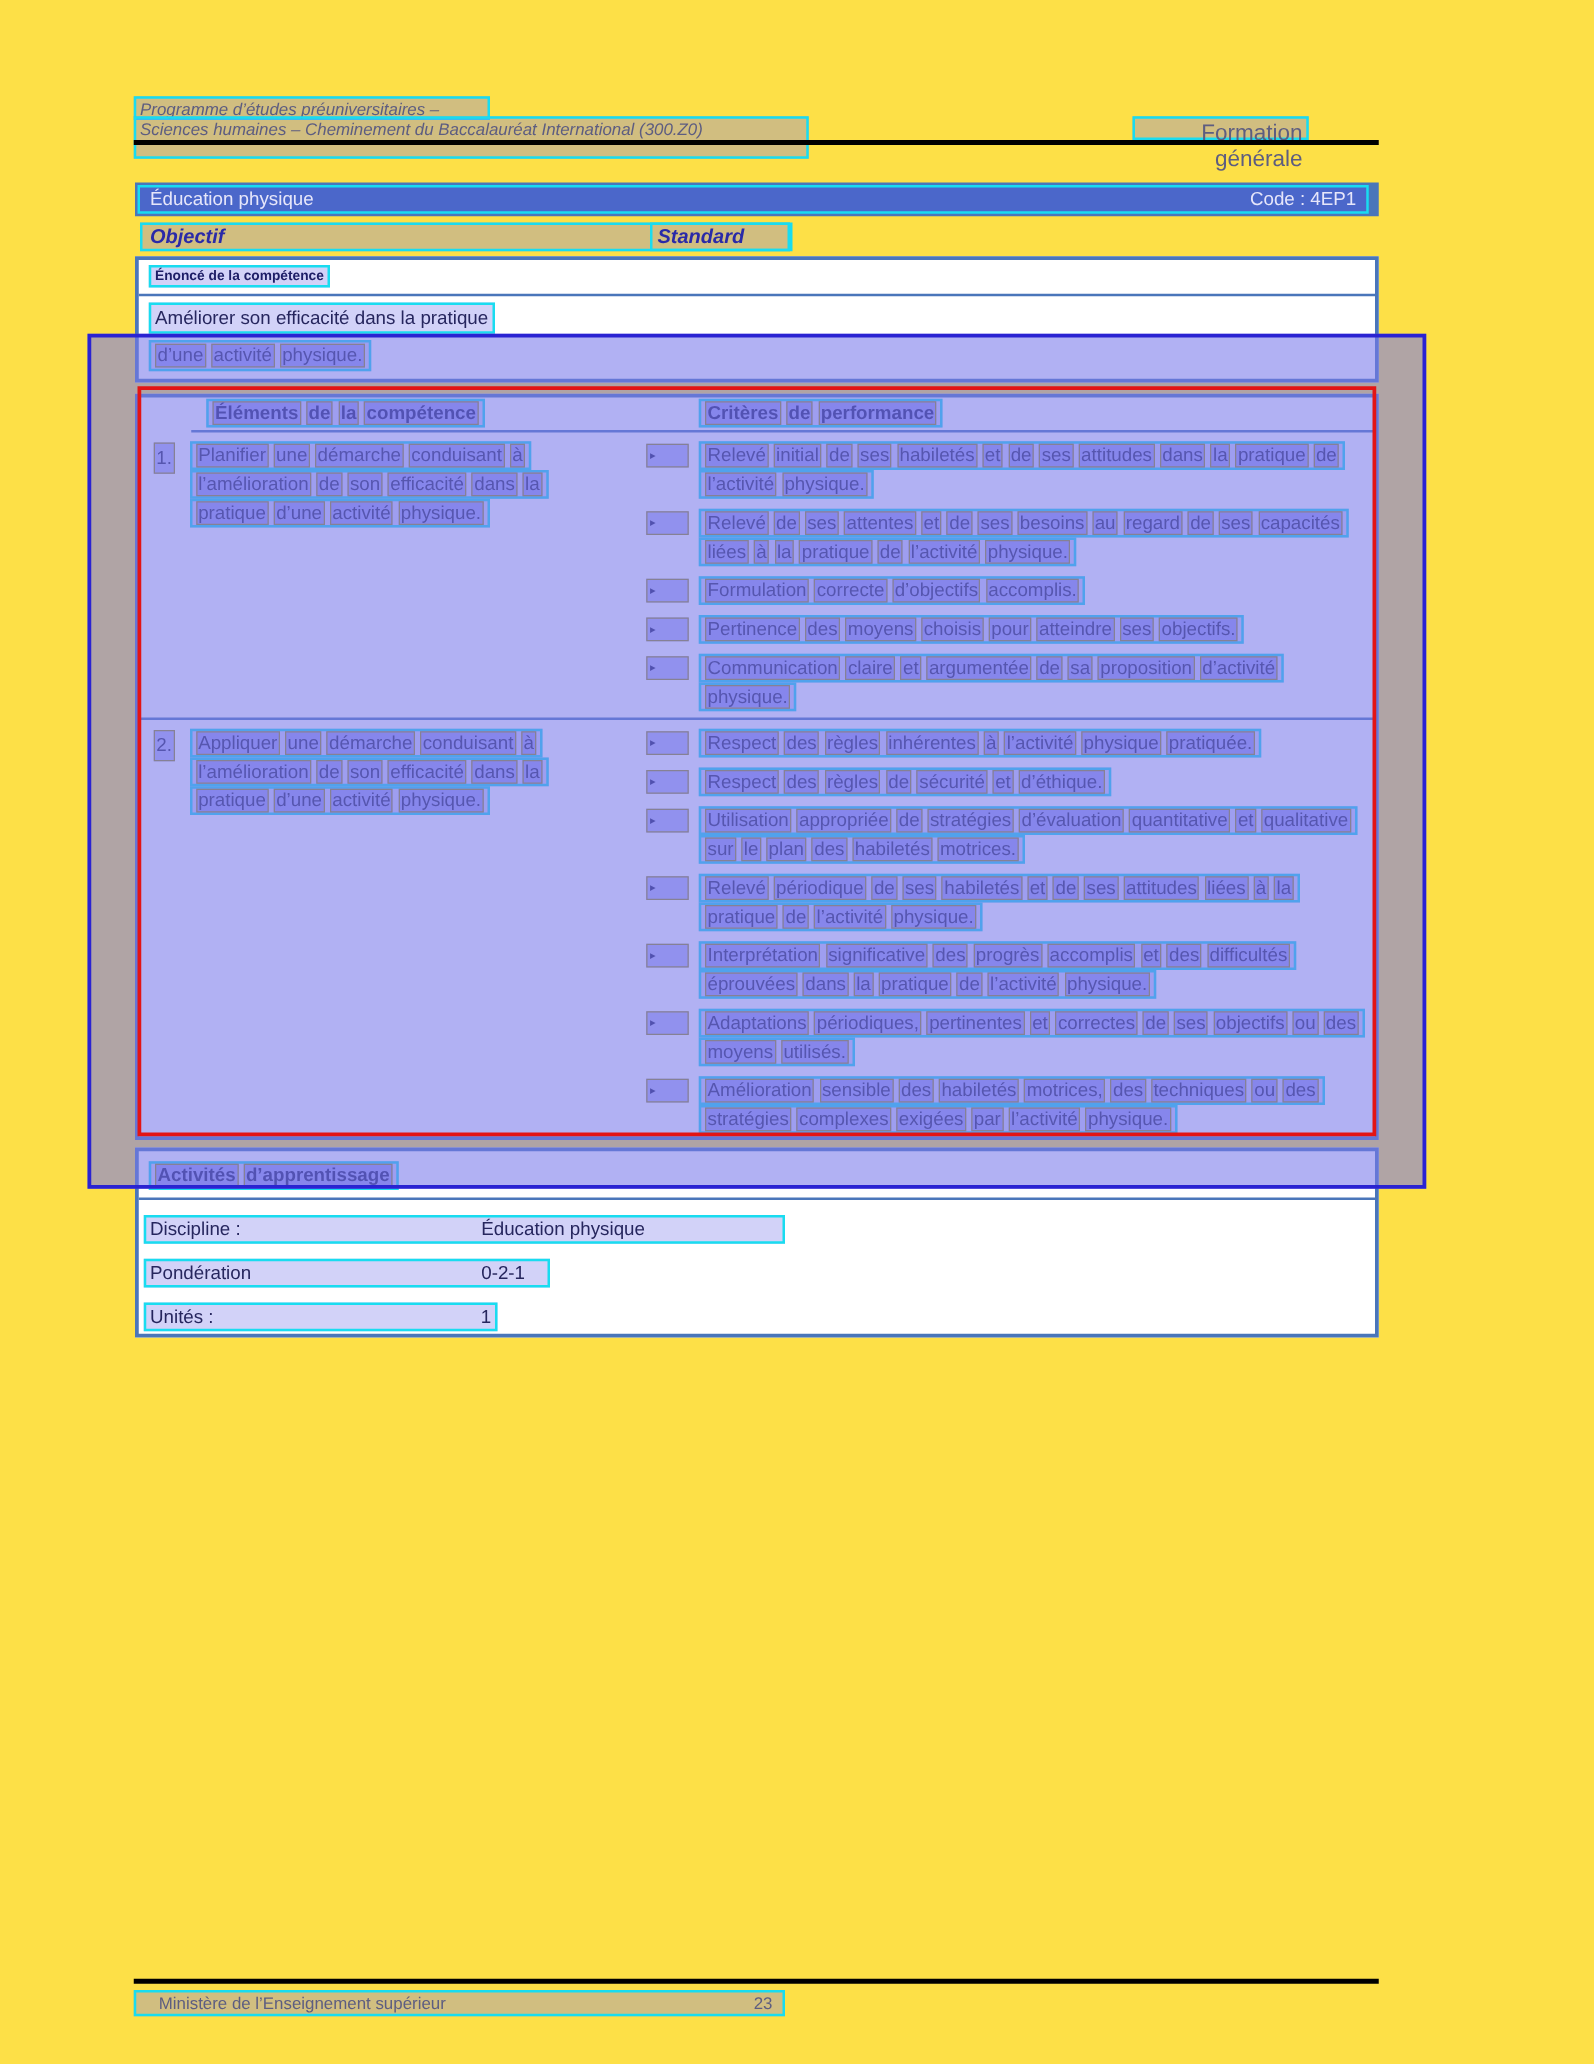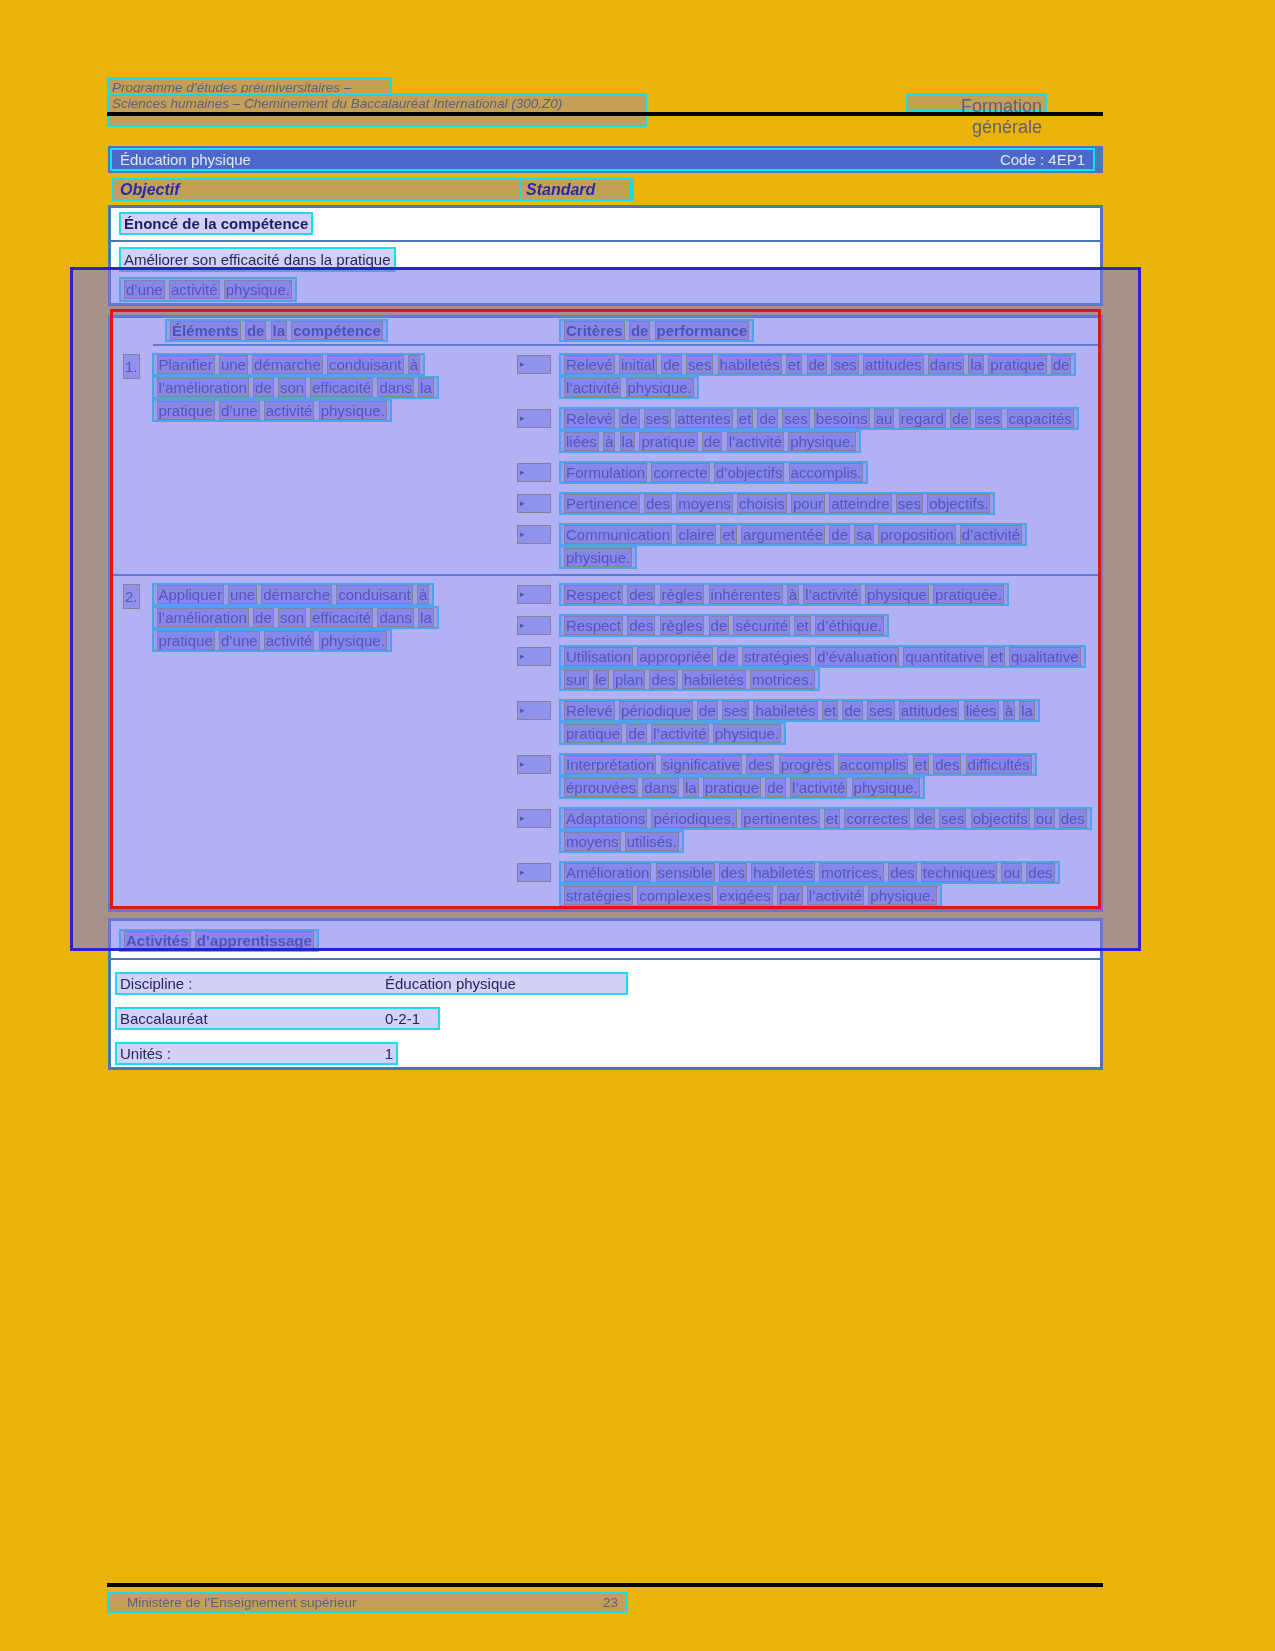--- a/index.html
+++ b/index.html
@@ -7,21 +7,21 @@
     --cyan:#19dcf0;
     --olive:#9a8c1e;
     --red:#e31414;
     --bigblue:#2a23d2;
     --ink:#26265e;
     --ink-bold:#1d1d66;
     --ink-gray:#5d5d80;
   }
   html,body{margin:0;padding:0;}
   body{font-family:"Liberation Sans", sans-serif;}
-  .page{position:relative;width:1275px;height:1651px;background:#eab308;overflow:hidden;color:var(--ink);}
+  .page{position:relative;width:1275px;height:1651px;background:#fde047;overflow:hidden;color:var(--ink);}
 
   
   .linebox{
     border:2px solid var(--cyan);
     background:rgba(125,125,235,0.35);
     padding:1px 3px;
     -webkit-box-decoration-break:clone;
     box-decoration-break:clone;
   }
   .ib{display:inline-block;}
@@ -39,21 +39,21 @@
   .titlebar-inner{position:absolute;left:2px;top:2px;right:8px;bottom:2px;border:2px solid var(--cyan);background:rgba(80,80,230,0.38);display:flex;justify-content:space-between;align-items:center;padding:0 8px;color:#e6e6fa;font-size:15px;box-sizing:border-box;}
 
   
   .objstrip{position:absolute;left:112px;top:178px;width:520px;height:23px;border:2px solid var(--cyan);background:rgba(125,125,235,0.35);box-sizing:border-box;font-size:16px;font-weight:bold;font-style:italic;color:#2a2aa8;}
   .objstrip .obj{position:absolute;left:6px;top:1px;}
   .stdbox{position:absolute;left:406px;top:-2px;height:23px;width:114px;border:2px solid var(--cyan);box-sizing:border-box;display:flex;align-items:center;padding-left:4px;}
 
   
   .steelbox{position:absolute;border:3px solid var(--steel);background:#fff;box-sizing:border-box;}
   .enonce{left:108px;top:205px;width:995px;height:101px;}
-  .enonce-head{border-bottom:2px solid var(--steel);padding:4px 24px 5px 8px;font-weight:bold;font-size:15px;color:var(--ink-bold);}
+  .enonce-head{border-bottom:2px solid var(--steel);padding:4px 24px 5px 8px;font-weight:bold;font-size:11px;color:var(--ink-bold);}
   .enonce-body{padding:5px 8px;font-size:15px;line-height:19px;}
 
   .tablebox{left:108px;top:315px;width:995px;height:597px;}
   .thead{display:flex;border-bottom:2px solid var(--steel);padding:4px 0 5px 0;font-weight:bold;font-size:15px;color:var(--ink-bold);margin-left:42px;}
   .trow{display:flex;font-size:15px;}
   .row1{border-bottom:2px solid var(--steel);height:230px;box-sizing:border-box;}
   .cell-l{width:400px;box-sizing:border-box;padding:7px 10px 0 12px;}
   .cell-r{flex:1;box-sizing:border-box;padding:7px 10px 0 6px;}
   .elem{display:flex;gap:12px;line-height:23px;}
   .num{align-self:flex-start;margin-top:1px;}
@@ -198,21 +198,21 @@
       <span class="linebox ib"><span class="w">Activités</span> <span class="w">d’apprentissage</span></span>
     </div>
     <div class="field">
       <div class="fieldbox linebox f0">
         <span class="flabel">Discipline :</span>
         <span>Éducation physique</span>
       </div>
     </div>
     <div class="field">
       <div class="fieldbox linebox f1">
-        <span class="flabel">Baccalauréat</span>
+        <span class="flabel">Pondération</span>
         <span>0-2-1</span>
       </div>
     </div>
     <div class="field">
       <div class="fieldbox linebox f2">
         <span class="flabel">Unités :</span>
         <span>1</span>
       </div>
     </div>
   </div>

